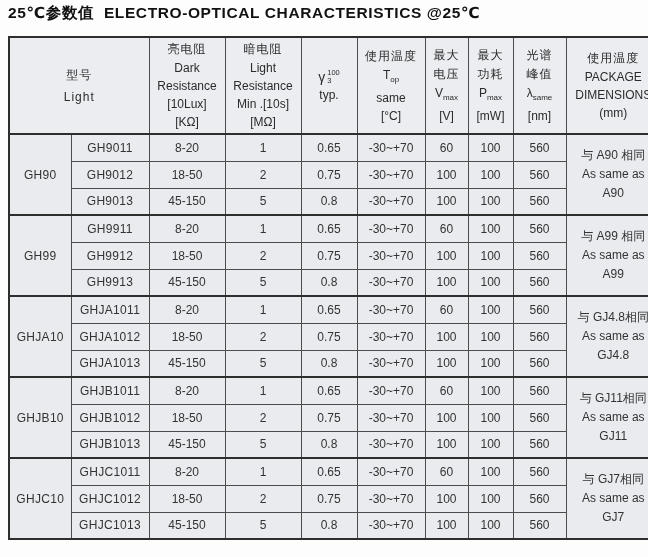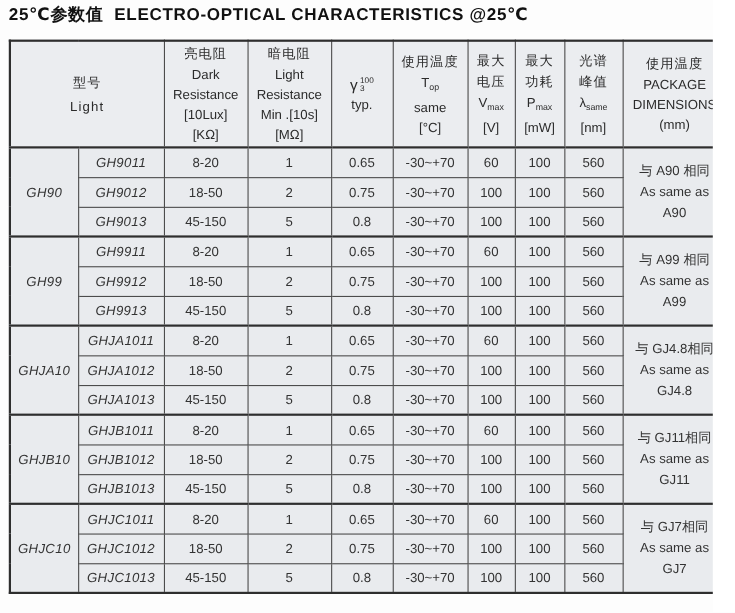--- a/index.html
+++ b/index.html
@@ -65,21 +65,21 @@
   }
   .gamma-sym { font-size: 14px; }
   .gamma-stack {
     display: inline-flex;
     flex-direction: column;
     font-size: 7.5px;
     line-height: 8px;
     margin-left: 2px;
     text-align: left;
   }
-  td.group-cell, td.model-cell { letter-spacing: 0.3px; font-style: italic; }
+  td.group-cell, td.model-cell { letter-spacing: 0.3px; }
   td.package-cell { font-size: 12px; }
   td.package-cell .pkg-line { line-height: 19px; }
   tbody td { color: #333333; }
 </style>
 </head>
 <body>
 
 <div class="page">
   <h1 class="title">25℃参数值  ELECTRO-OPTICAL CHARACTERISTICS @25℃</h1>
 

